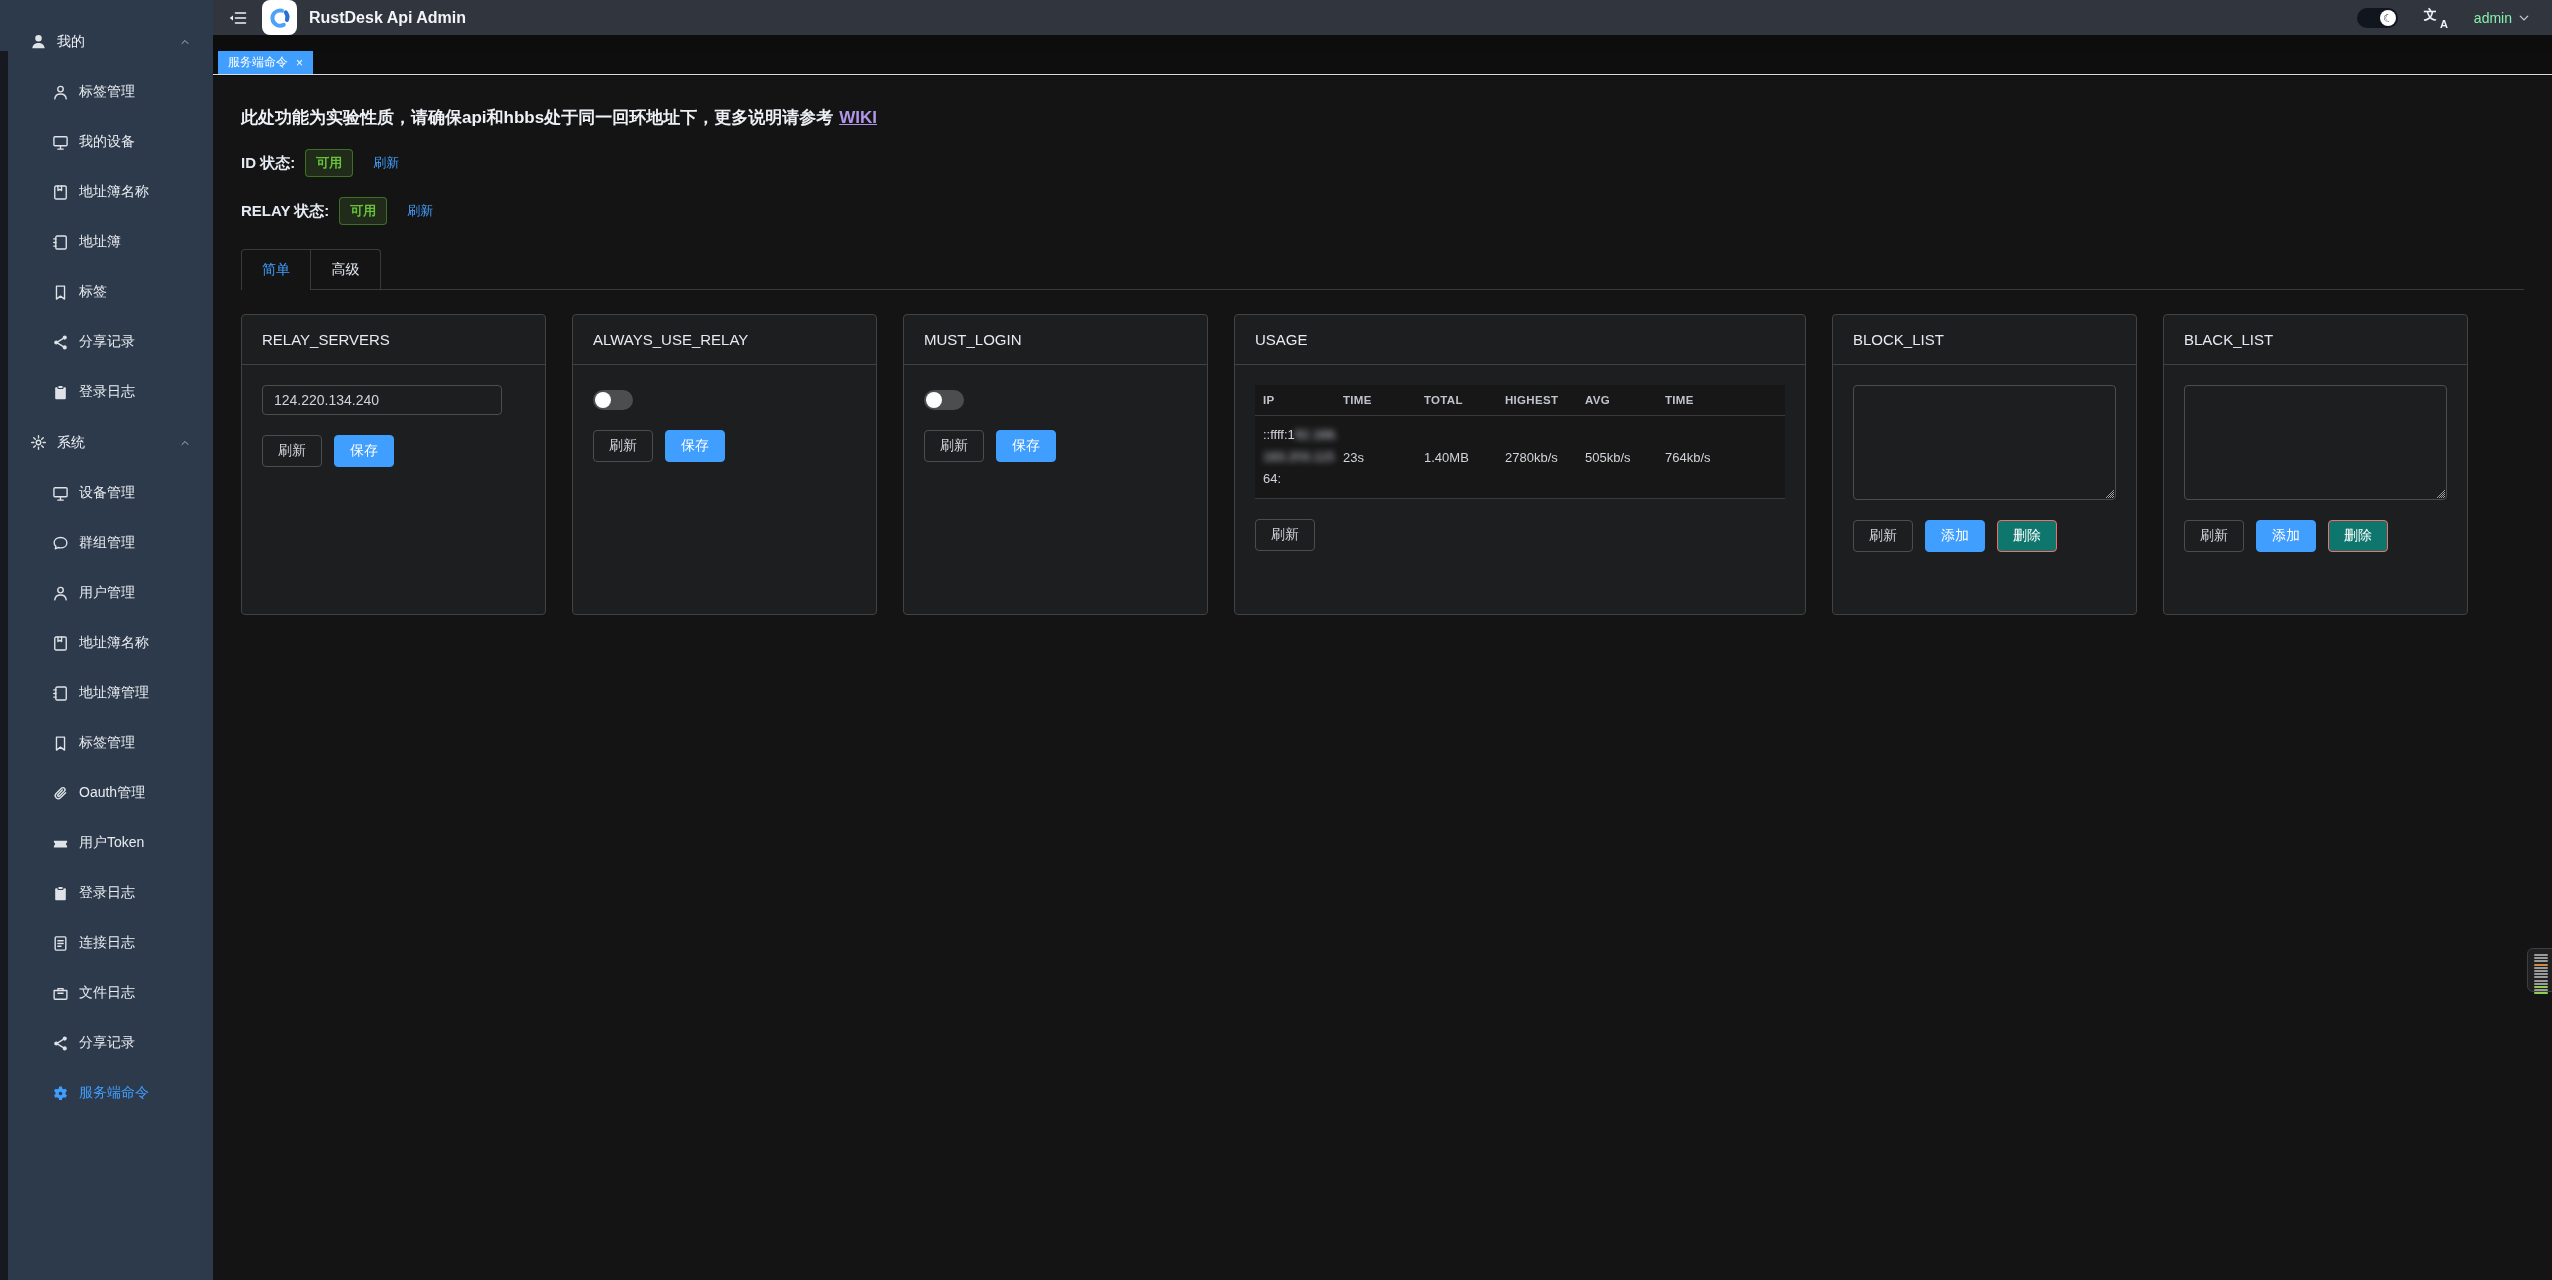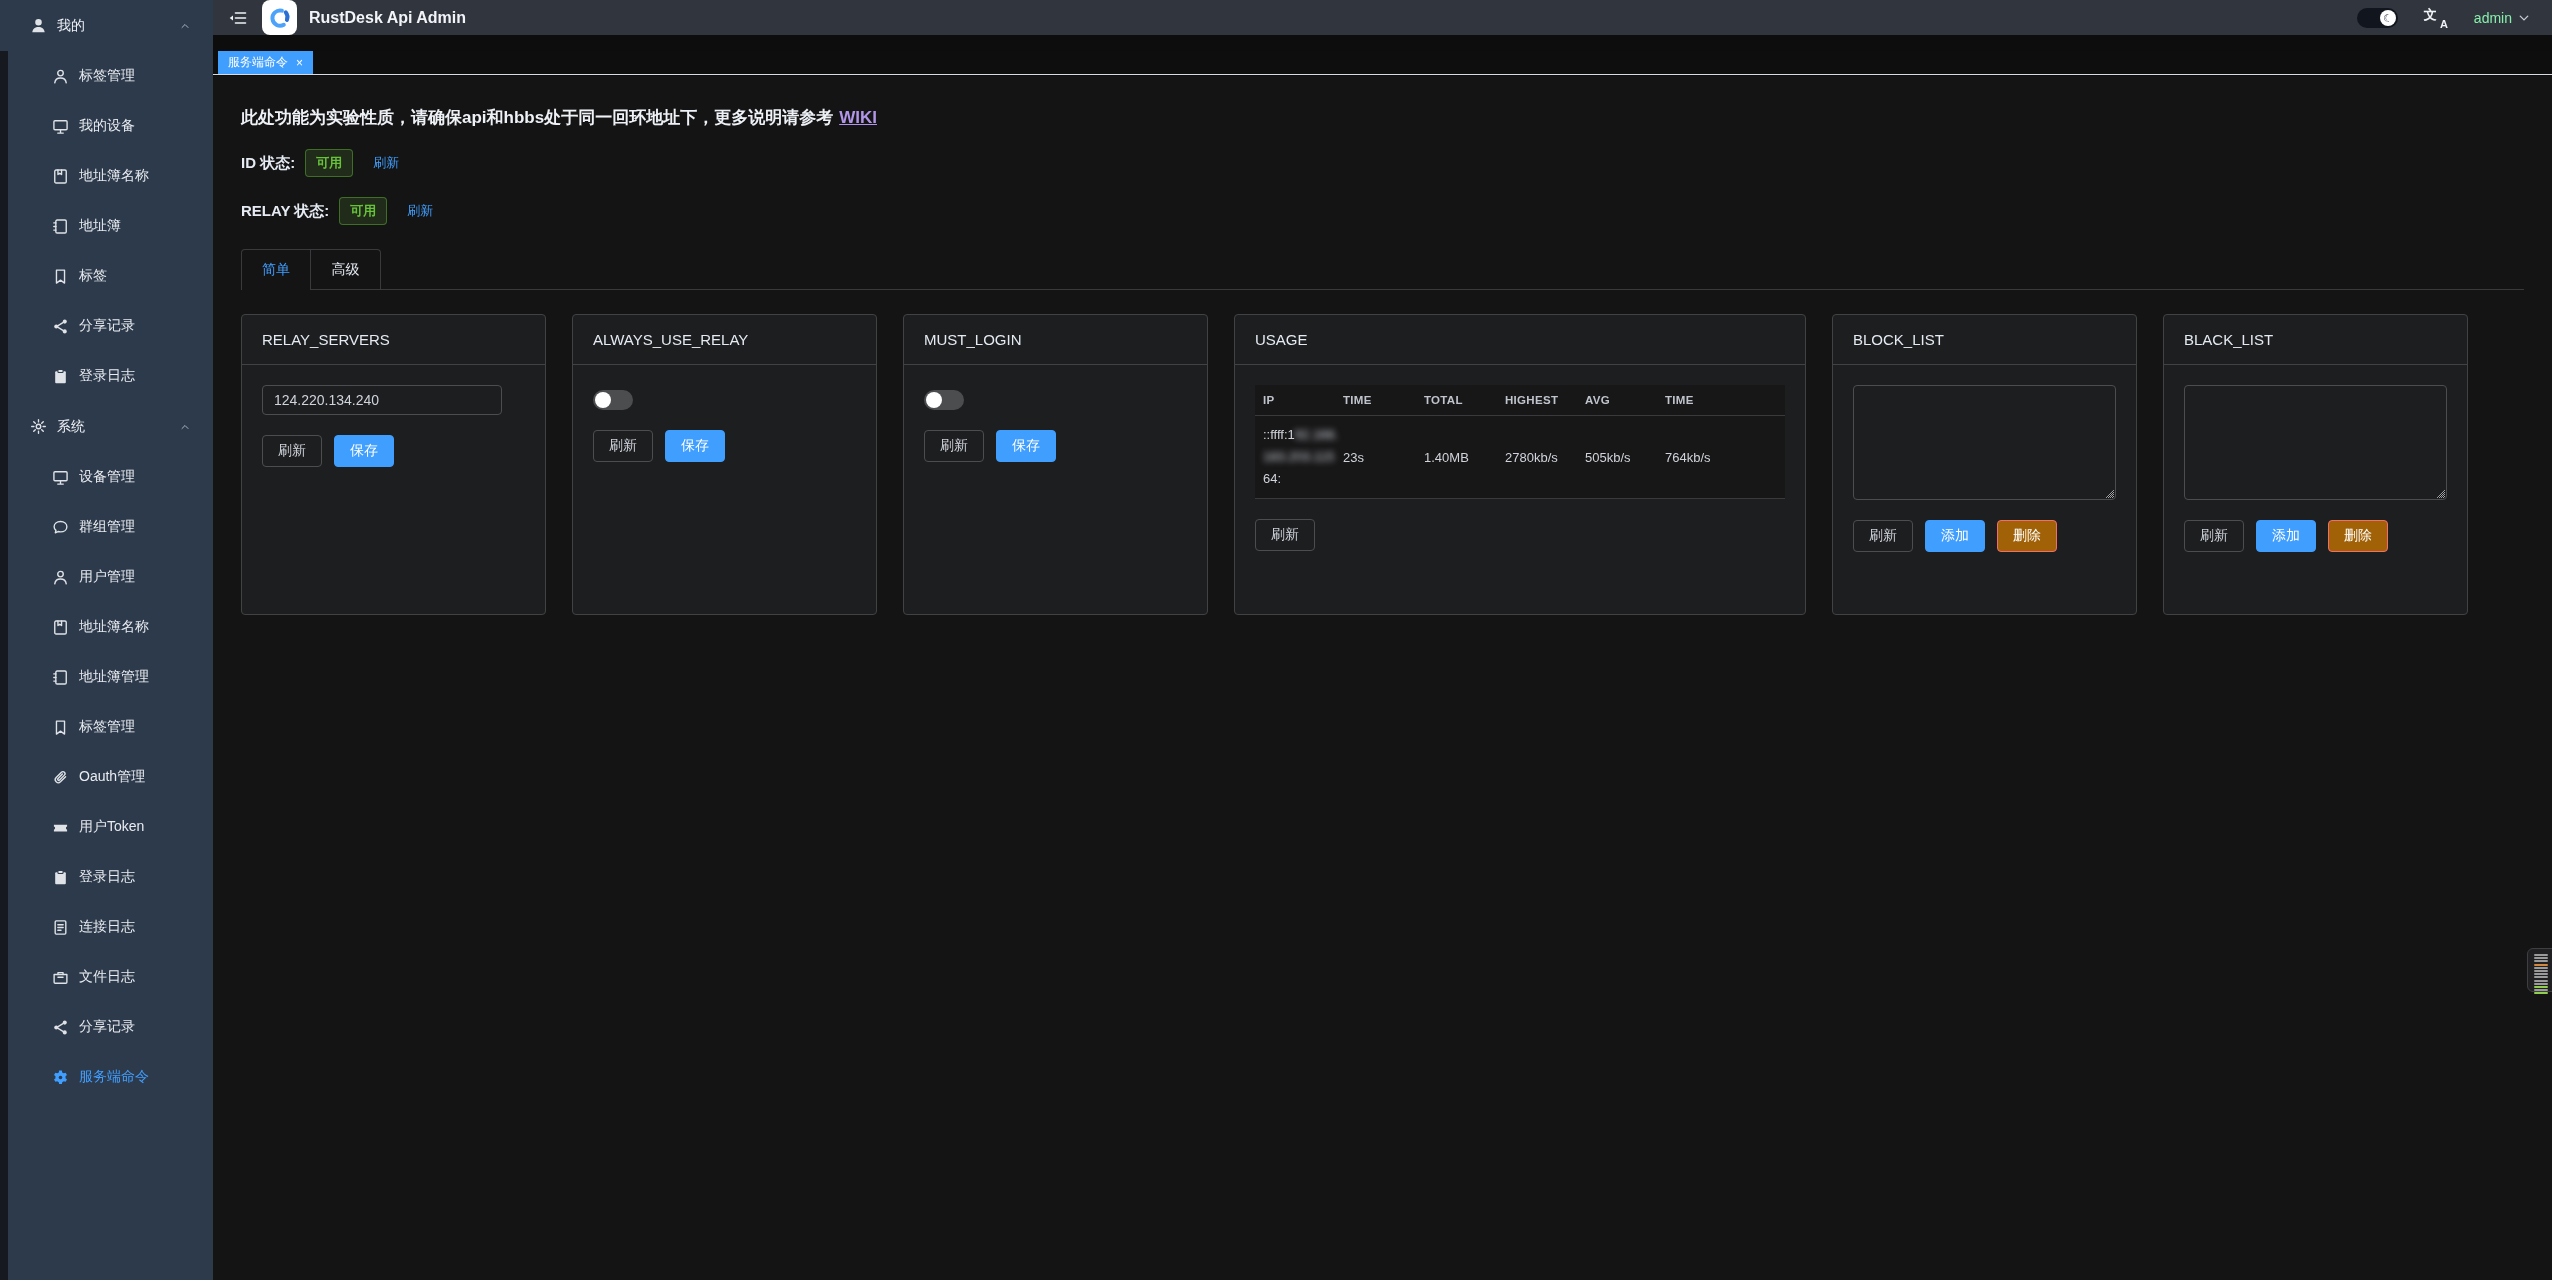--- a/index.html
+++ b/index.html
@@ -5,21 +5,21 @@
   * { margin:0; padding:0; box-sizing:border-box; }
   html,body { width:2552px; height:1280px; overflow:hidden; background:#0d0d0d;
               font-family:"Liberation Sans","DejaVu Sans",sans-serif; }
   body { position:relative; color:#e5eaf3; }
 
   
   .sidebar { position:absolute; left:0; top:0; width:213px; height:1280px;
              background:#2d3a4b; z-index:3; }
   .scroll-strip { position:absolute; left:0; top:51px; width:8px; bottom:0;
                   background:#161a20; }
-  .menu { position:absolute; left:0; top:0; width:100%; }
+  .menu { position:absolute; left:0; top:16px; width:100%; }
   .m-section { height:51px; display:flex; align-items:center; padding-left:30px;
                cursor:pointer; position:relative; color:#eef1f6; font-size:14px; }
   .m-section .lbl { margin-left:10px; }
   .m-section .chev { position:absolute; right:22px; color:#aeb6c0; }
   .m-item { height:50px; display:flex; align-items:center; padding-left:52px;
             cursor:pointer; color:#e8ebf0; font-size:14px; }
   .m-item .lbl { margin-left:10px; }
   .m-item.active { color:#409eff; }
   .m-item.active svg { color:#409eff; }
   .menu svg { width:17px; height:17px; color:#dfe3e8; flex:none; }
@@ -79,21 +79,21 @@
             color:#e5eaf3; }
   .card-b { padding:20px; }
   .el-input { width:240px; height:30px; background:transparent; border:1px solid #4c4d4f;
               border-radius:4px; color:#cfd3dc; font-size:14px; padding:0 11px;
               outline:none; font-family:inherit; display:block; }
   .btn-row { display:flex; gap:12px; margin-top:20px; }
   .btn { height:32px; padding:0 15px; border-radius:4px; font-size:14px; cursor:pointer;
          font-family:inherit; display:inline-flex; align-items:center; }
   .btn.default { background:transparent; border:1px solid #4c4d4f; color:#cfd3dc; }
   .btn.primary { background:#409eff; border:1px solid #409eff; color:#fff; }
-  .btn.danger  { background:#a16207; border:1px solid #f56c6c; color:#fff; }
+  .btn.danger  { background:#0f766e; border:1px solid #f56c6c; color:#fff; }
   .switch { width:40px; height:20px; border-radius:10px; background:#4c4d4f;
             position:relative; cursor:pointer; margin:5px 0 3px; }
   .switch .knob { position:absolute; left:2px; top:2px; width:16px; height:16px;
                   border-radius:50%; background:#fff; }
   .ta-wrap { position:relative; }
   .el-textarea { width:100%; height:115px; background:transparent; border:1px solid #4c4d4f;
                  border-radius:4px; resize:both; outline:none; color:#cfd3dc;
                  font-family:inherit; font-size:14px; padding:6px 10px; display:block; }
   .grip { position:absolute; right:2px; bottom:2px; width:10px; height:10px;
           pointer-events:none;

